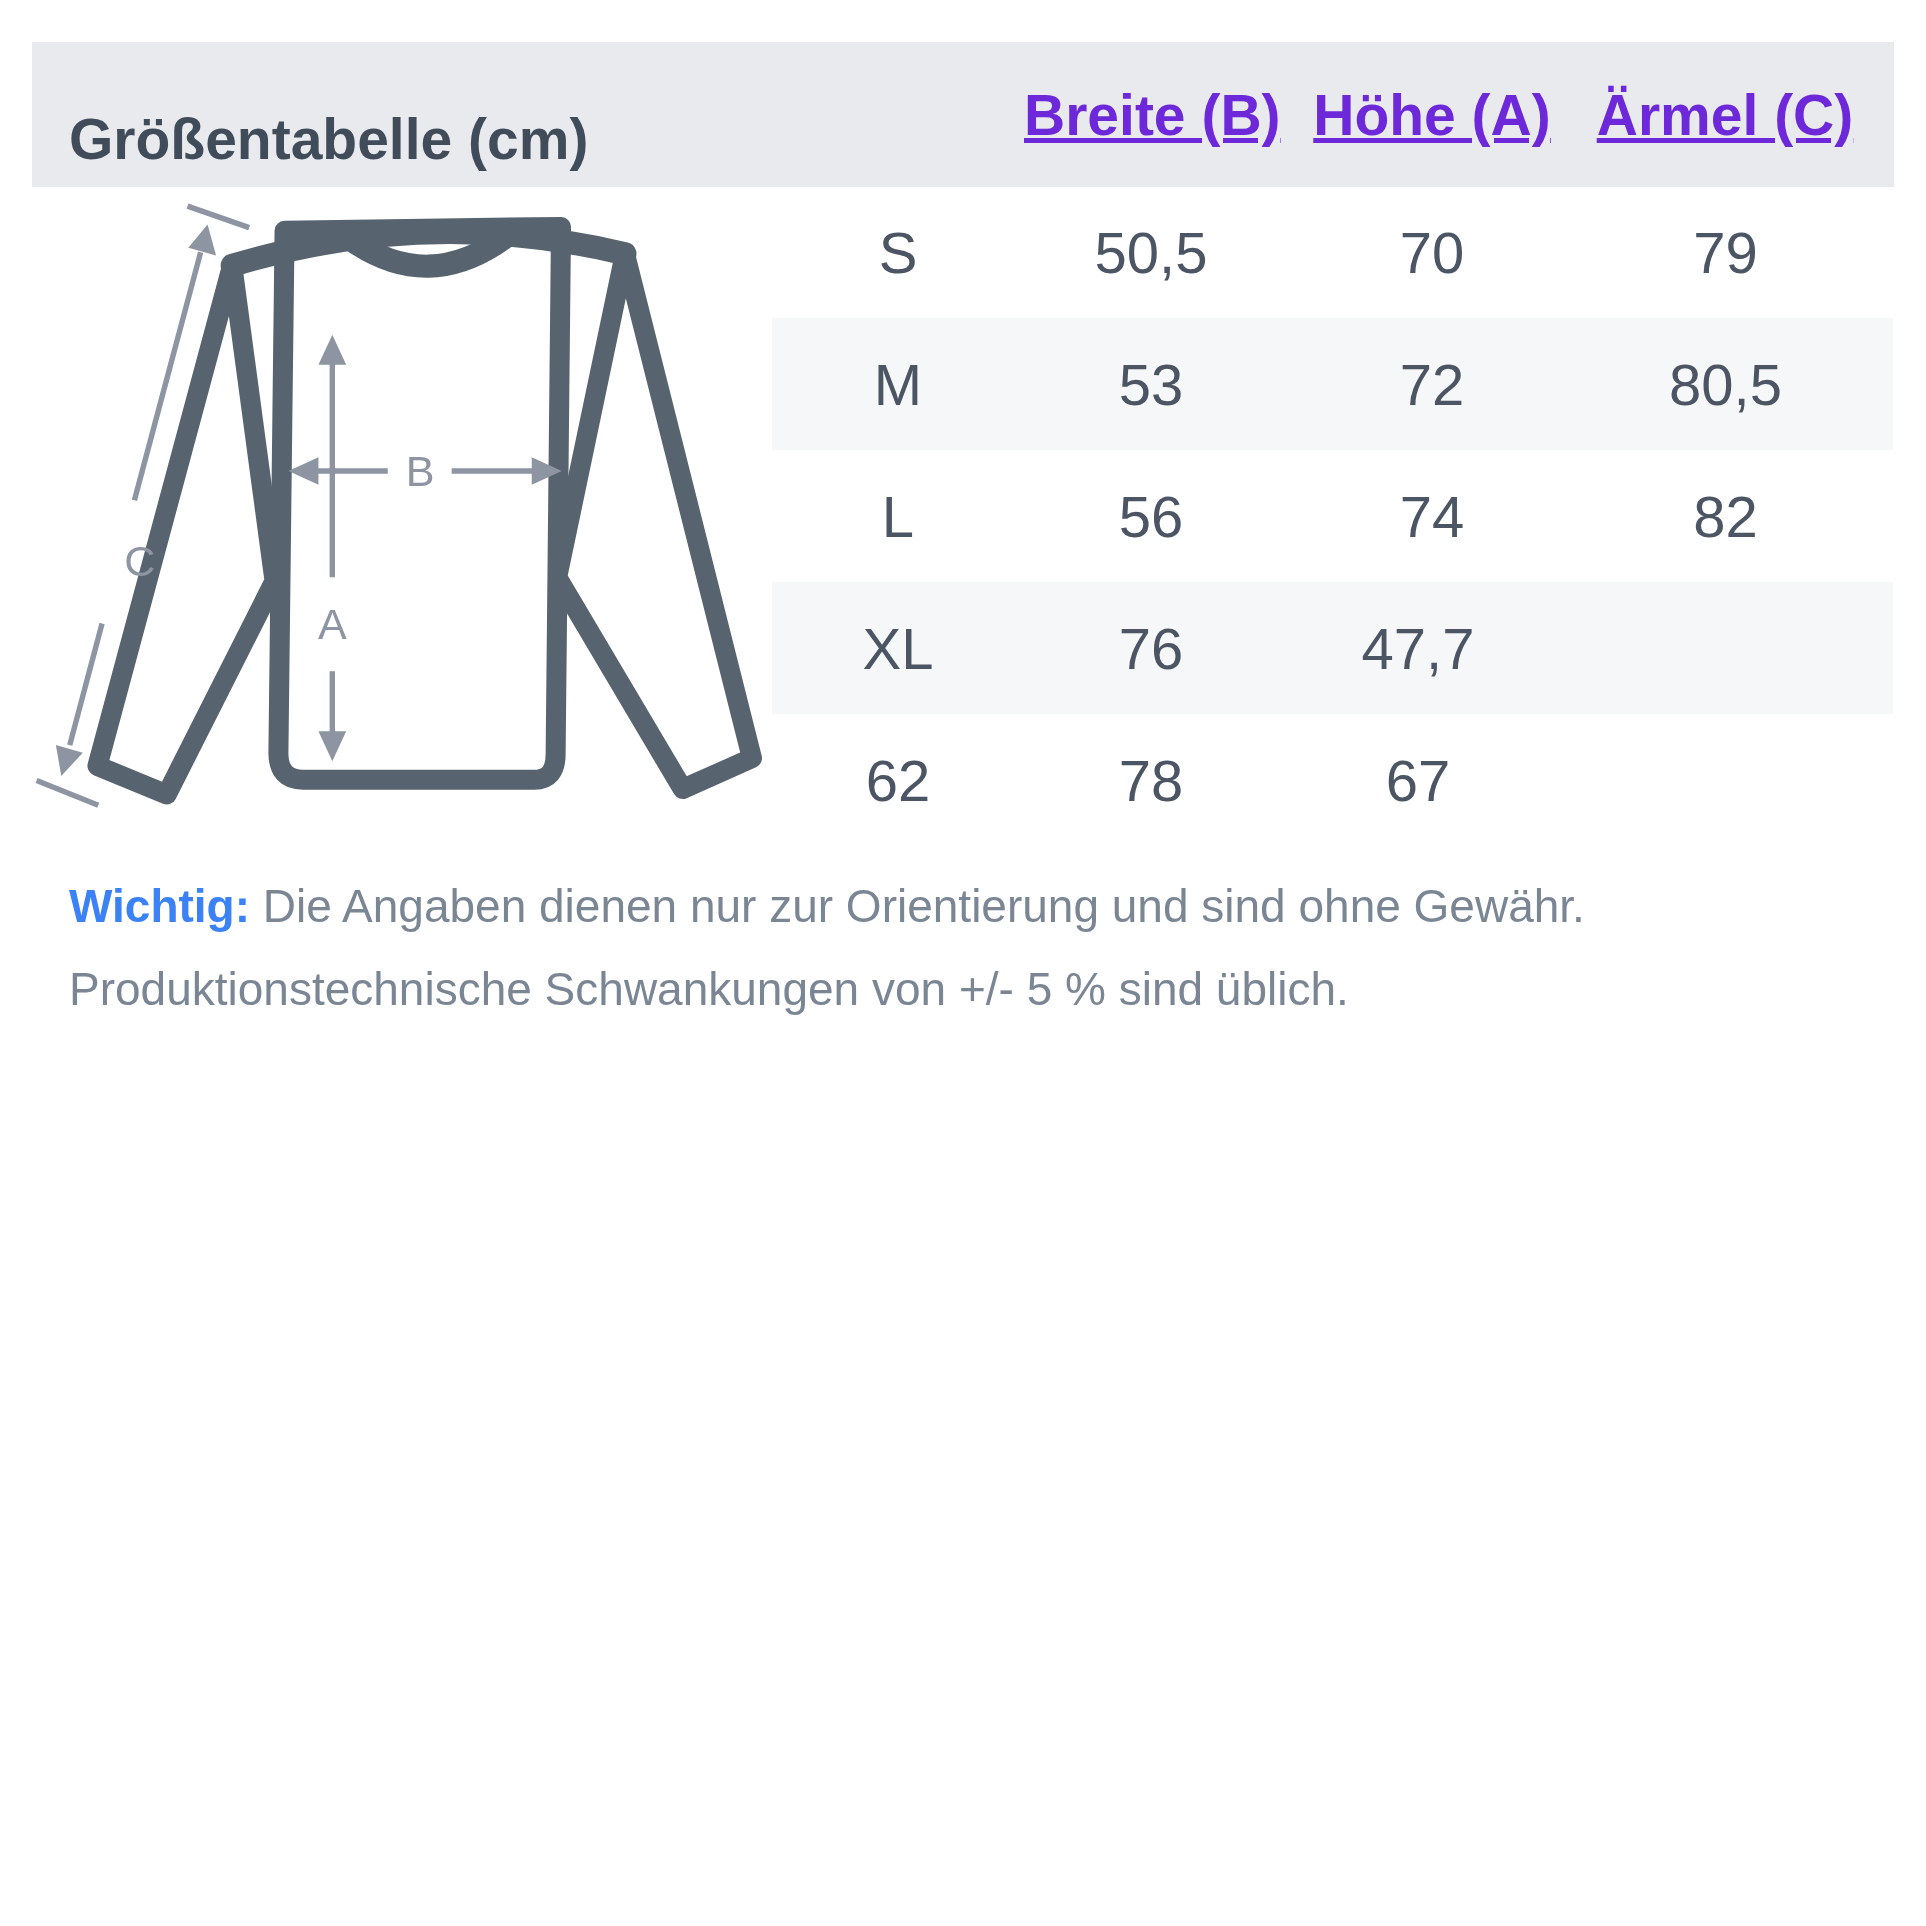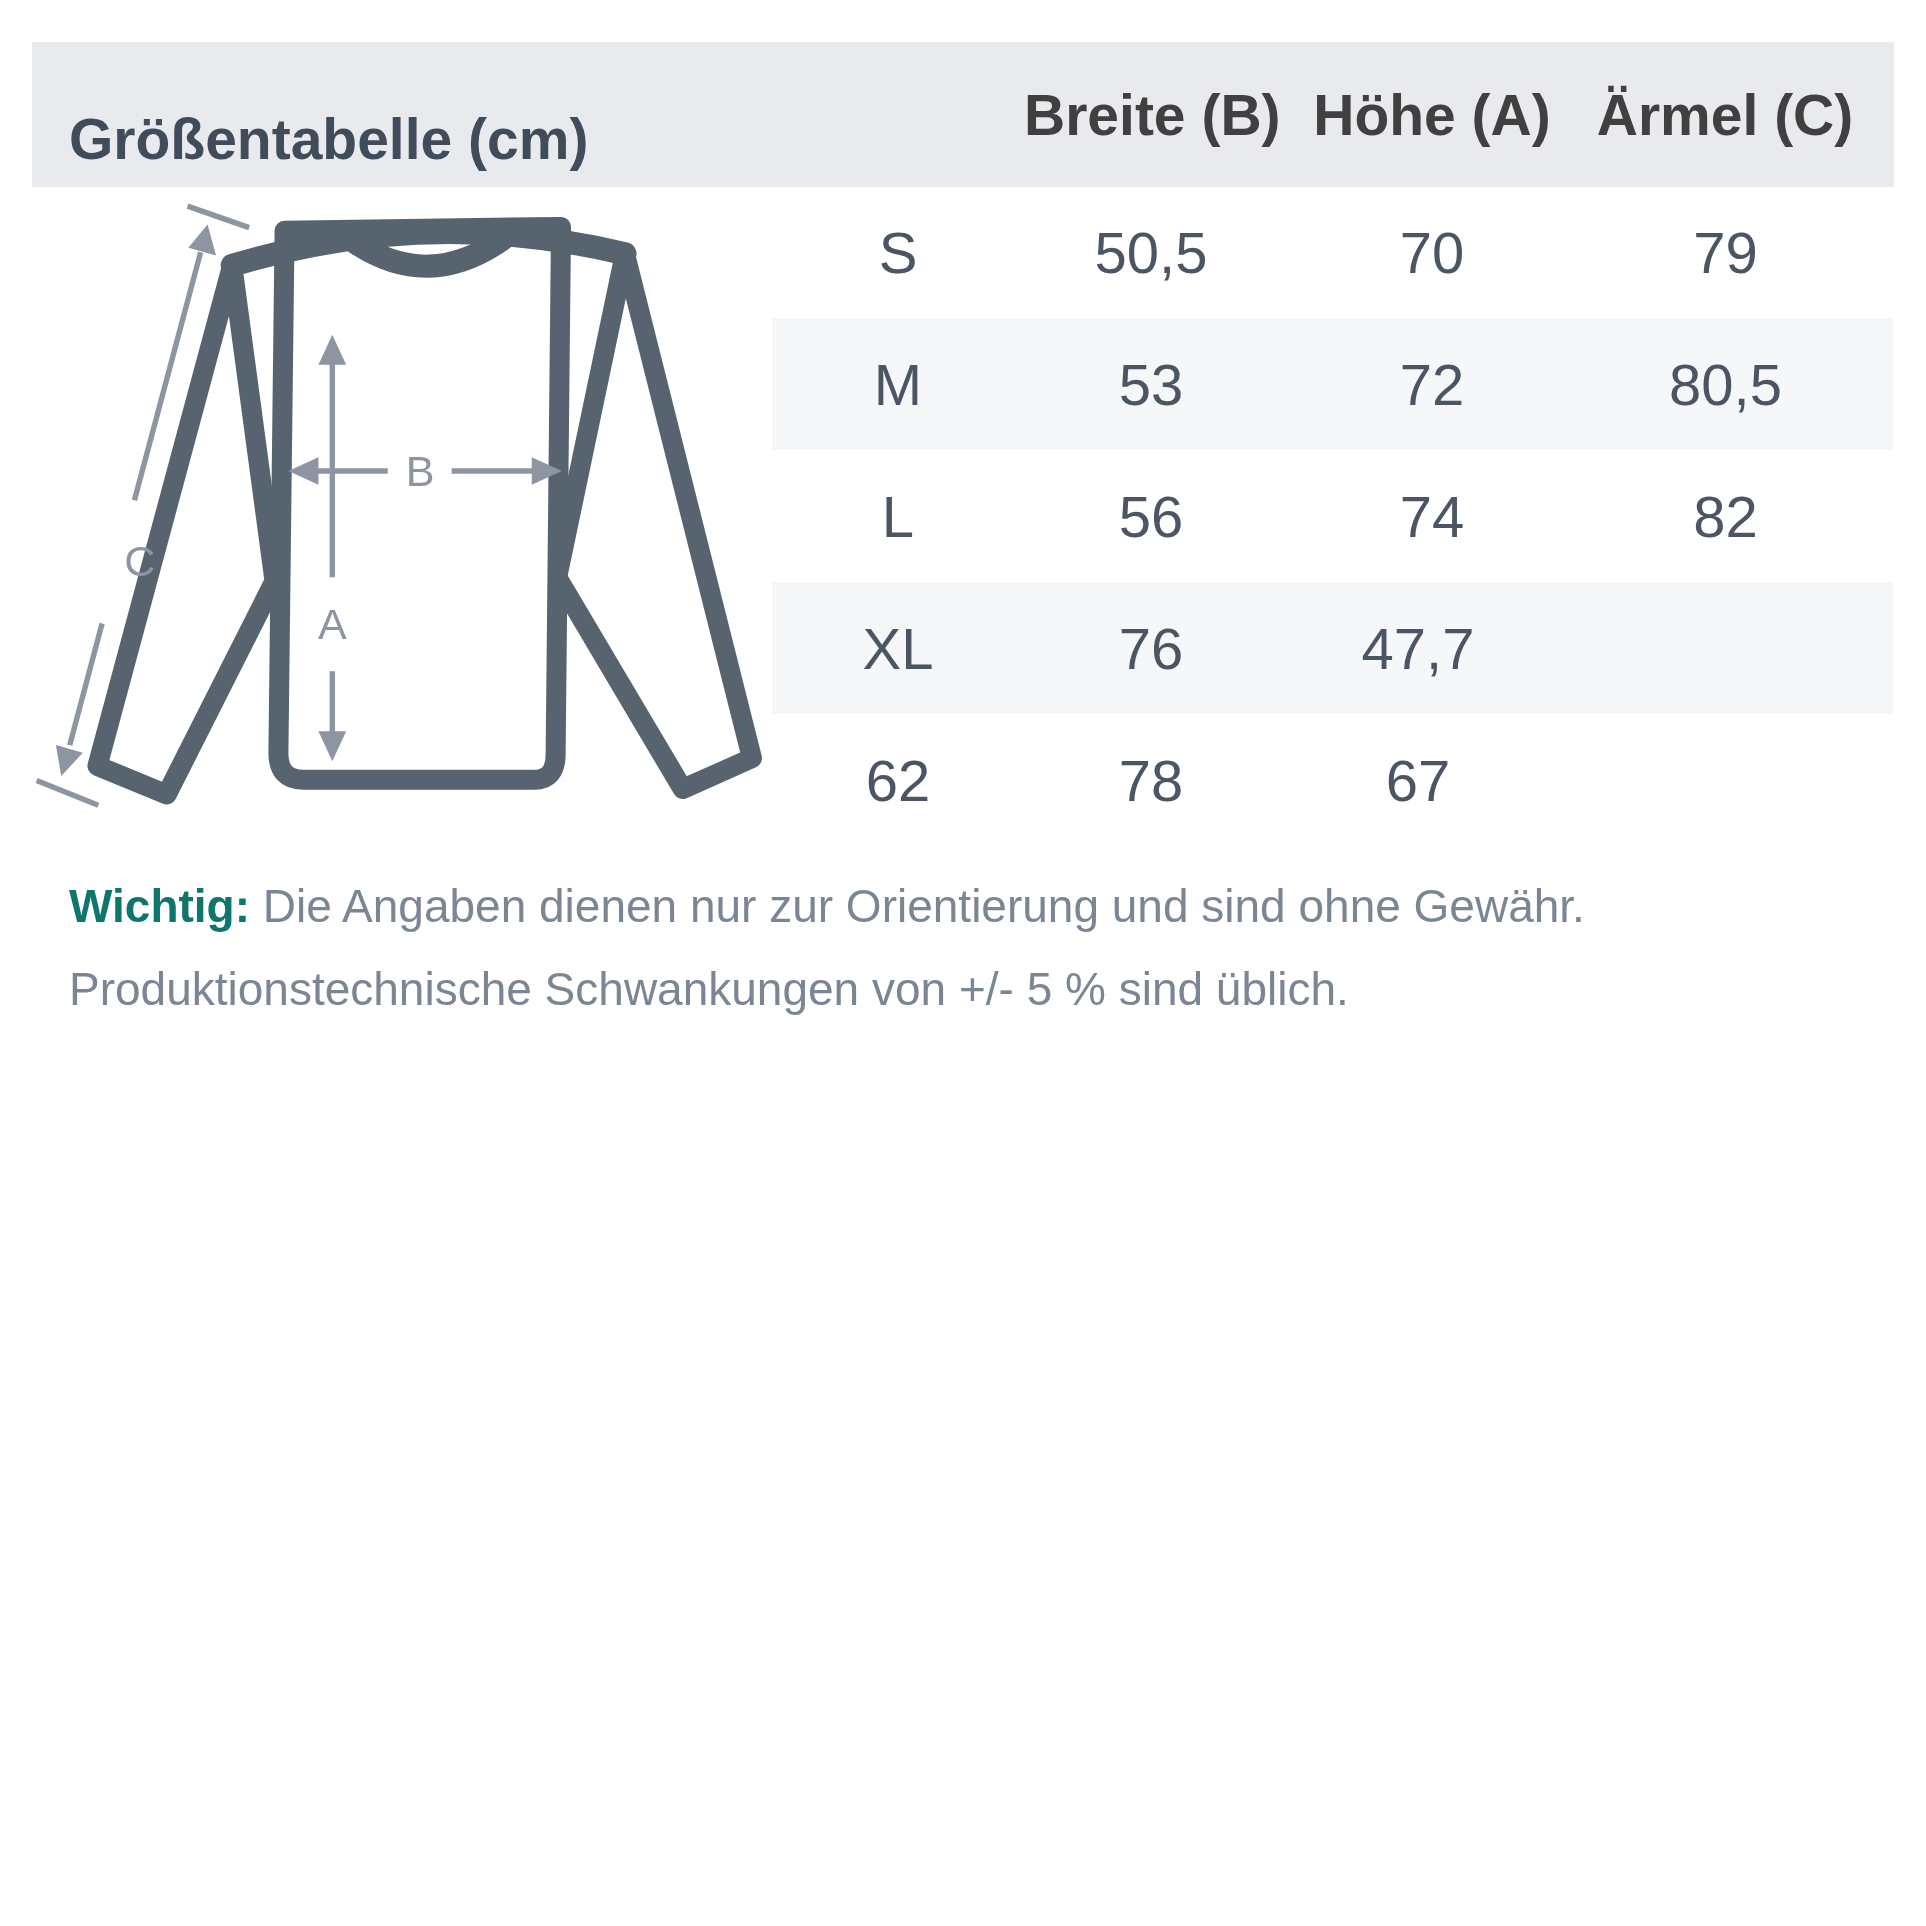--- a/index.html
+++ b/index.html
@@ -18,22 +18,22 @@
     grid-template-columns:992px 254px 308px 307px;
     align-items:center;
   }
   .chart-title{
     padding-left:37px;
     font-size:57px;font-weight:700;color:#414c5a;
     white-space:nowrap;
     margin-top:48px;
   }
   .col-head{
-    font-size:57px;font-weight:700;color:#404040;
-    text-align:center;white-space:nowrap;
+    font-size:57px;font-weight:700;color:#6d28d9;
+    text-align:center;white-space:nowrap;text-decoration:underline;
   }
   .col-head.last{padding-right:29px;}
   .content{
     position:absolute;left:32px;top:186px;
     width:1862px;height:661px;
     display:flex;
   }
   .sweater-area{position:relative;width:740px;height:661px;}
   .sweater-area svg{position:absolute;left:0;top:6.2px;}
   .rows-area{width:1121px;}
@@ -47,21 +47,21 @@
   .tcell{
     font-size:58px;font-weight:400;color:#4b5563;
     text-align:center;white-space:nowrap;
   }
   .tcell.last{padding-right:28px;}
   .note{
     position:absolute;left:69px;top:865px;
     width:1818px;
     font-size:46px;line-height:83px;color:#7b8695;
   }
-  .note b{font-weight:700;color:#0f766e;}
+  .note b{font-weight:700;color:#3b82f6;}
 </style>
 </head>
 <body>
 
 <div class="page">
 
   <div class="chart-header">
     <div class="chart-title">Größentabelle (cm)</div>
     <div class="col-head">Breite (B)</div>
     <div class="col-head">Höhe (A)</div>

